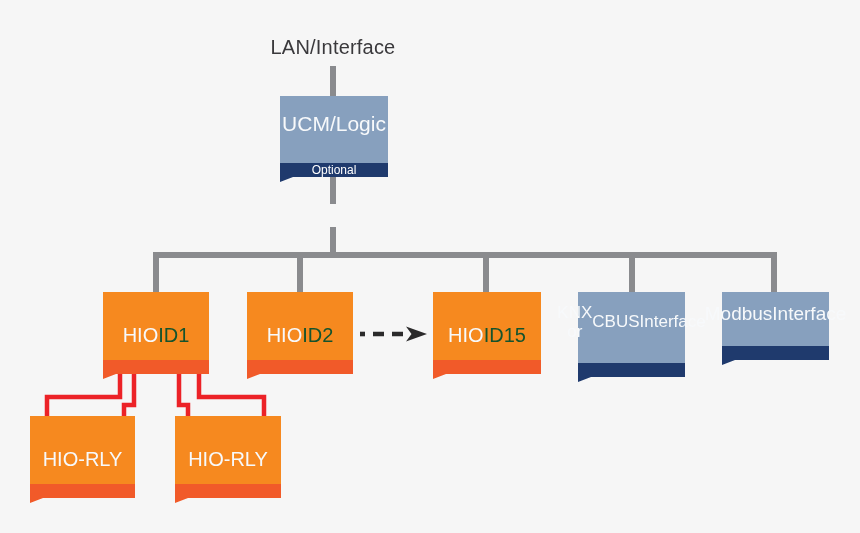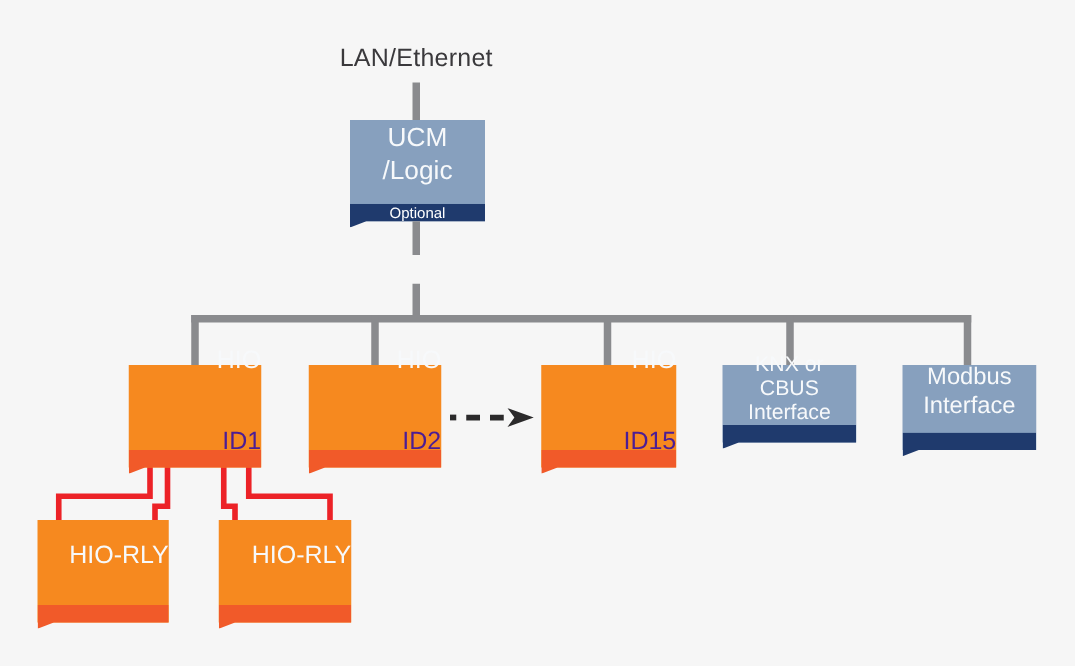--- a/index.html
+++ b/index.html
@@ -6,45 +6,45 @@
   body { font-family: "Liberation Sans", "DejaVu Sans", sans-serif; background:#f6f6f6; }
   .canvas {
     position:relative; width:860px; height:533px; background:#f6f6f6; overflow:hidden;
   }
   .glabel {
     position:absolute; color:#3a393c; font-size:20px; text-align:center; font-weight:400;
     letter-spacing:0.2px;
   }
   .gline { position:absolute; background:#8a8b8e; }
   .node {
-    position:absolute; display:flex; flex-direction:column; justify-content:center;
+    position:absolute; display:flex; flex-direction:row; justify-content:center;
     align-items:center; text-align:center; box-sizing:border-box; padding-bottom:26px;
   }
   .node .ribbon {
     position:absolute; left:0; bottom:-5px; width:100%; height:19px;
     clip-path: polygon(0 0, 100% 0, 100% 14px, 13px 14px, 0 100%);
     font-size:12px; line-height:14px; color:#ffffff; text-align:center;
   }
   .orange { background:#f6891f;align-items:flex-end; }
   .orange .ribbon { background:#f15a29; }
   .blue { background:#87a0be; }
   .blue .ribbon { background:#1f3a6d; }
   .t-white { color:#f7f9fb; }
-  .t-dark  { color:#4c1d95;margin-top:39px; }
+  .t-dark  { color:#14532d;margin-top:39px; }
   .big  { font-size:20px; line-height:26px; }
   .ucm-t { font-size:21px; line-height:26px; }
   .mid  { font-size:19px; line-height:23px; }
   .small{ font-size:17px; line-height:19px; }
 </style>
 </head>
 <body>
 
 <div class="canvas">
 
-  <div class="glabel" style="left:233px; top:36px; width:200px;">LAN/Ethernet</div>
+  <div class="glabel" style="left:233px; top:36px; width:200px;">LAN/Interface</div>
 
   <div class="gline" style="left:330px; top:66px; width:6px; height:30px;"></div>
 
   <div class="node blue" style="left:280px; top:96px; width:108px; height:81px;">
     <div class="ucm-t t-white">UCM</div>
     <div class="ucm-t t-white">/Logic</div>
     <div class="ribbon">Optional</div>
   </div>
 
   <div class="gline" style="left:330px; top:177px; width:6px; height:27px;"></div>
@@ -84,21 +84,21 @@
     <line x1="15" y1="9" x2="48" y2="9" stroke="#2b2a2b" stroke-width="4.6" stroke-dasharray="11 8"></line>
     <polygon points="48,1.5 69,9 48,16.5 53.5,9" fill="#2b2a2b"></polygon>
   </svg>
 
   <div class="node orange" style="left:433px; top:292px; width:108px; height:82px;">
     <div class="big t-white">HIO</div>
     <div class="big t-dark">ID15</div>
     <div class="ribbon"></div>
   </div>
 
-  <div class="node blue" style="left:578px; top:292px; width:107px; height:62px;">
+  <div class="node blue" style="left:578px; top:292px; width:107px; height:85px;">
     <div class="small t-white">KNX or</div>
     <div class="small t-white">CBUS</div>
     <div class="small t-white">Interface</div>
     <div class="ribbon"></div>
   </div>
 
   <div class="node blue" style="left:722px; top:292px; width:107px; height:68px;">
     <div class="mid t-white">Modbus</div>
     <div class="mid t-white">Interface</div>
     <div class="ribbon"></div>

